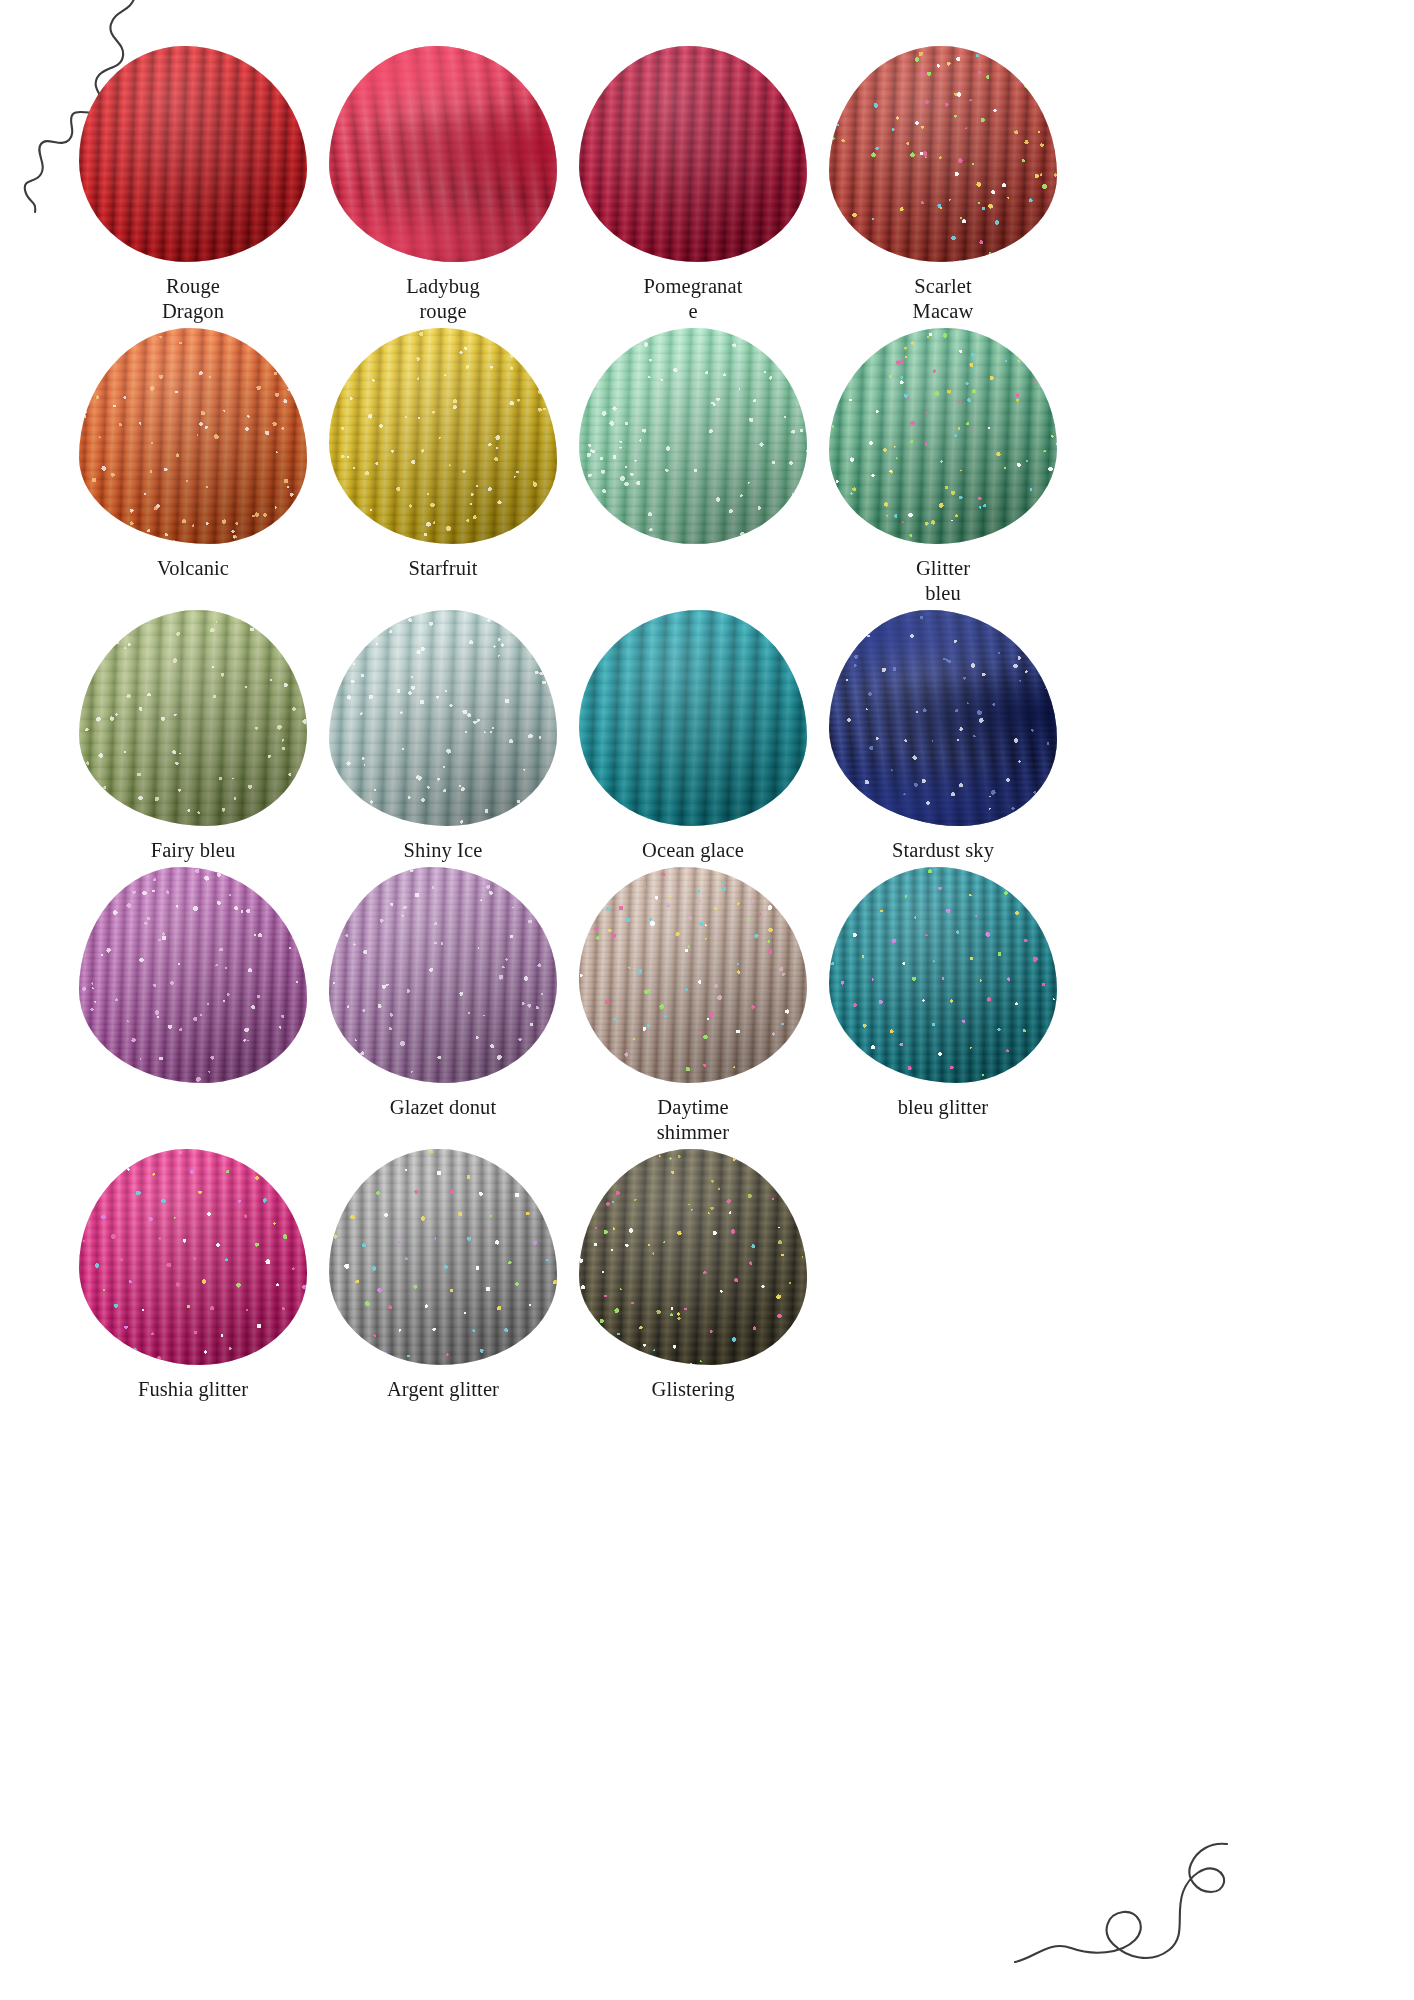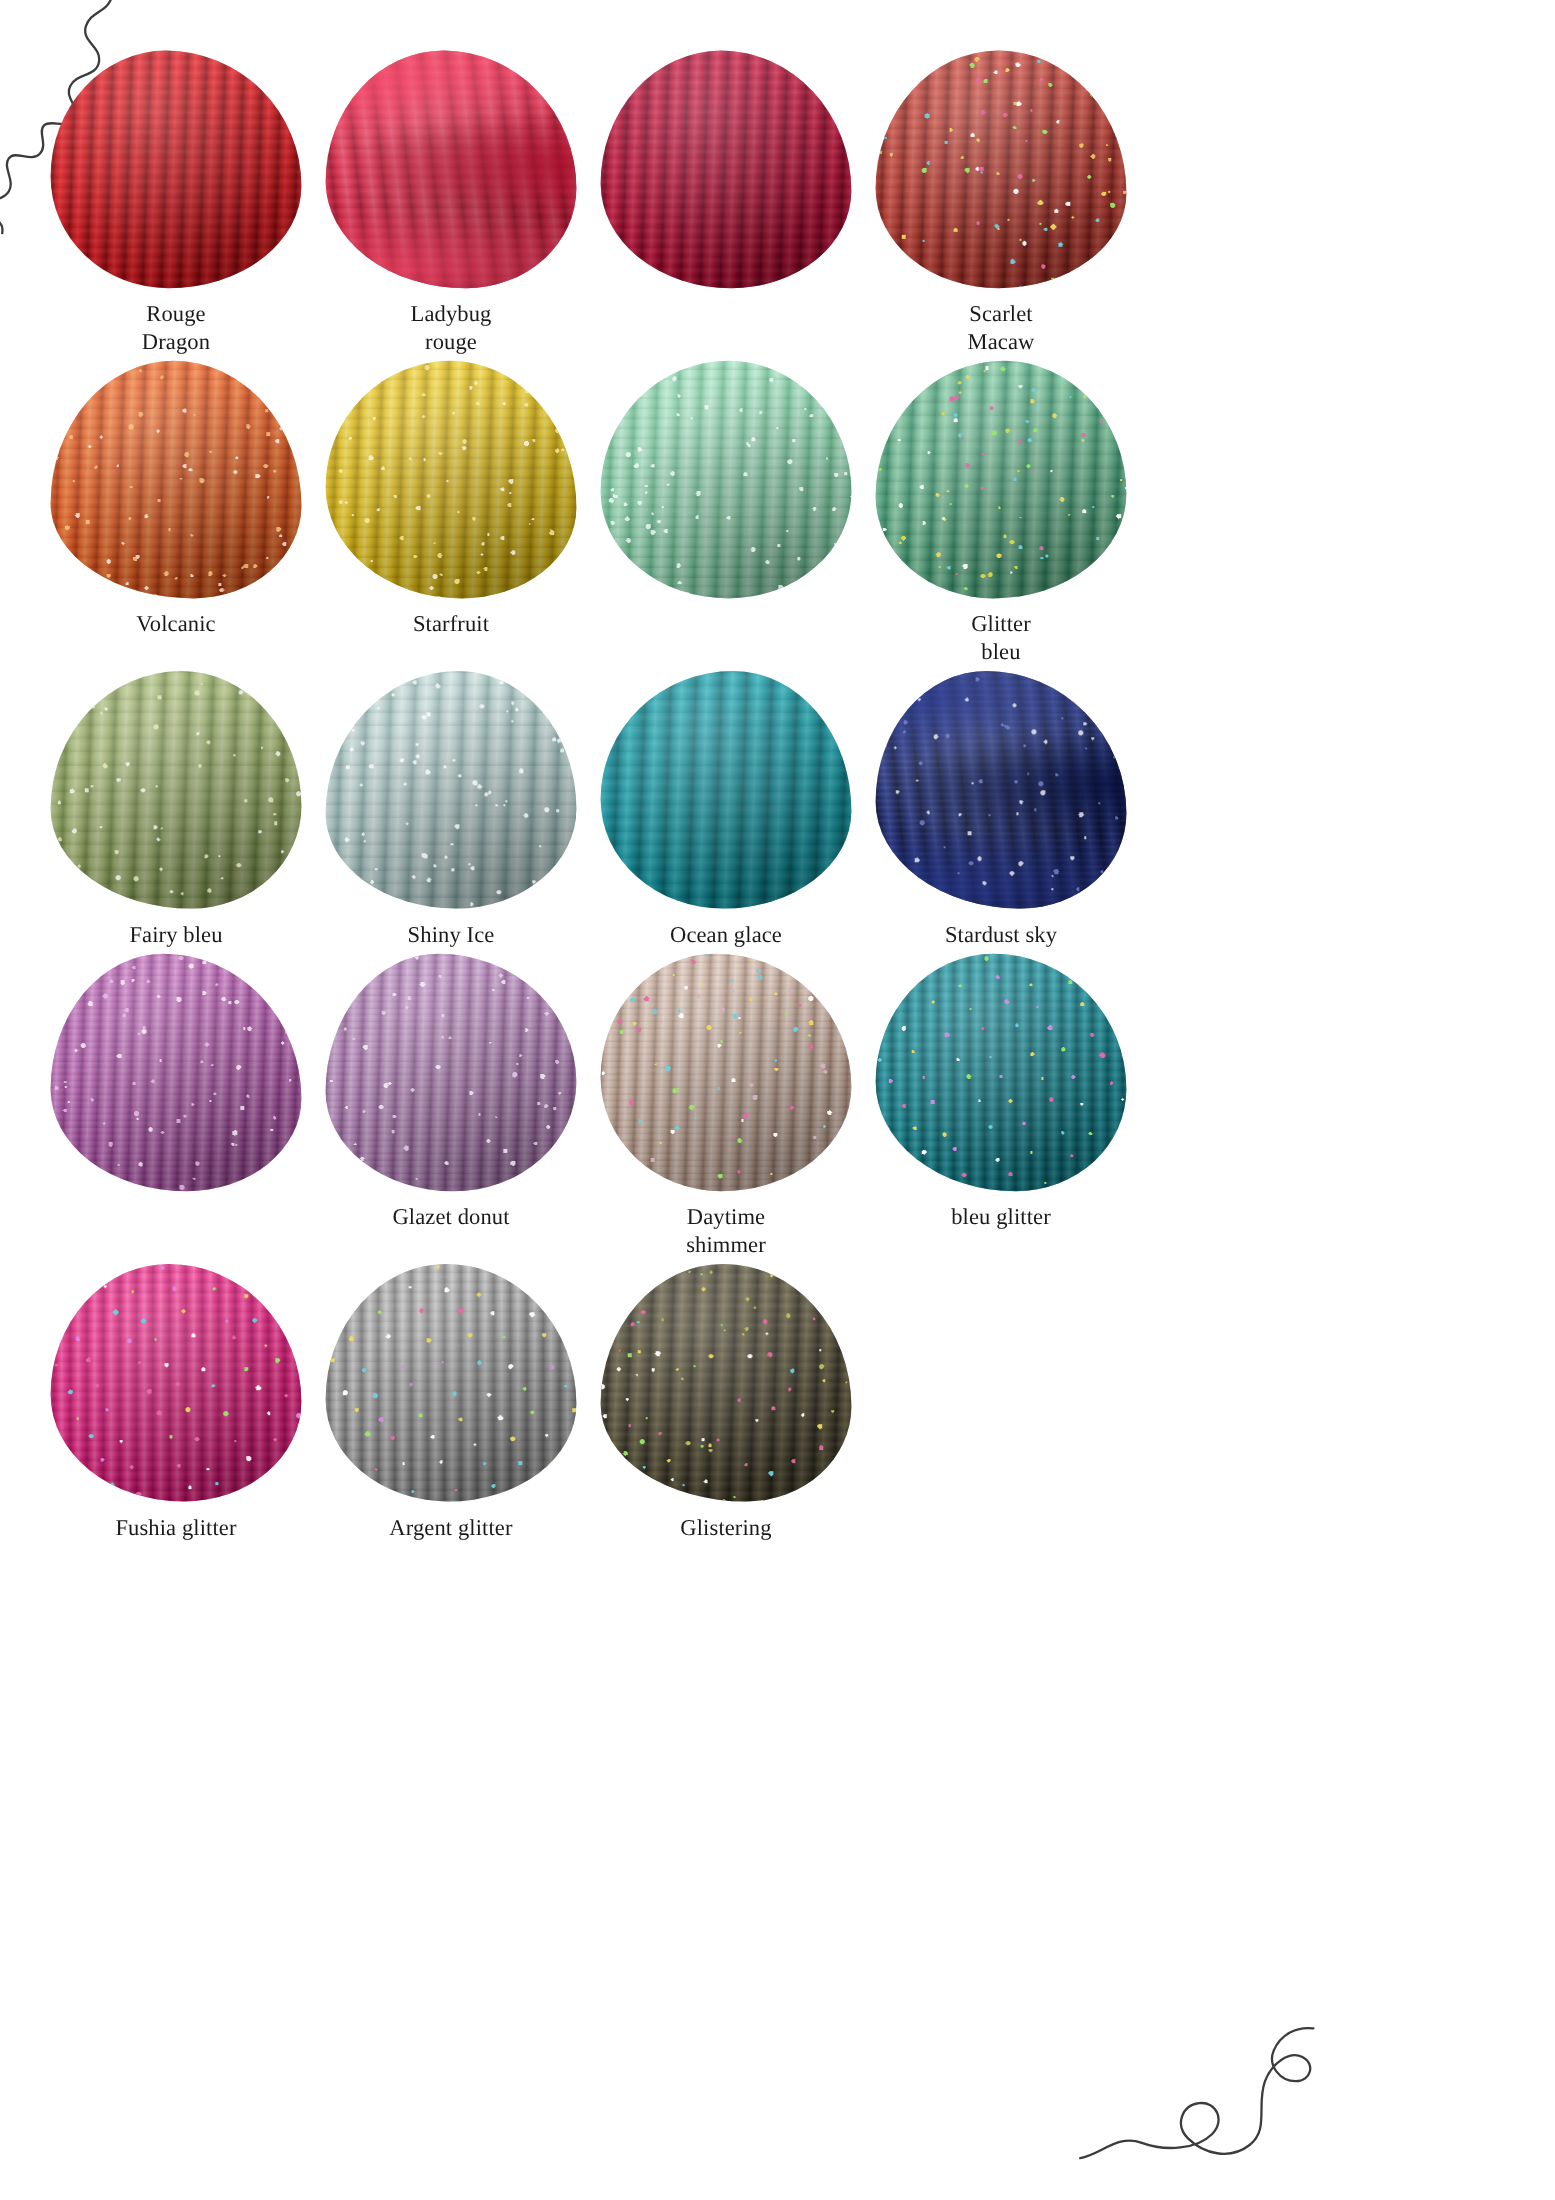--- a/index.html
+++ b/index.html
@@ -2,21 +2,21 @@
 <html><head>
 <meta charset="utf-8">
 <style>
   * { box-sizing: border-box; margin: 0; padding: 0; }
   html, body {
     width: 1414px; height: 2000px;
     background: #ffffff;
     font-family: "Liberation Serif", "DejaVu Serif", serif;
     overflow: hidden;
   }
-  #page { position: relative; width: 1206px; height: 2000px; background:#fff; }
+  #page { position: relative; width: 1206px; height: 2000px; background:#fff;margin-left:33px; }
 
   
   .squiggle { position: absolute; pointer-events: none; }
   #squiggle-tl { left: -10px; top: -6px; }
   #squiggle-br { right: 8px; bottom: 10px; }
 
   
   #grid {
     position: absolute;
     left: 36px; top: 46px;
@@ -115,20 +115,24 @@
           </div>
         </div>
         <div class="cell">
           <div class="swatch-wrap">
             <div class="swatch" title="Pomegranate" style="border-radius: 48% 52% / 56% 59% 41% 44%;">
               <div class="tex base" style="background: repeating-linear-gradient(92deg, rgb(120, 0, 30) 0px, rgb(180, 6, 47) 3px, rgb(208, 36, 75) 8px, rgb(180, 6, 47) 13px, rgb(120, 0, 30) 18px);"></div>
               <div class="tex cords" style="background: repeating-linear-gradient(0deg, rgba(0, 0, 0, 0.16) 0px, rgba(0, 0, 0, 0) 3px, rgba(255, 255, 255, 0.12) 6px, rgba(0, 0, 0, 0) 9px); opacity: 0.55;"></div>
               <div class="tex" style="background: radial-gradient(at 42% 30%, rgba(255, 255, 255, 0.2), rgba(255, 255, 255, 0) 58%), radial-gradient(at 70% 92%, rgba(0, 0, 0, 0.3), rgba(0, 0, 0, 0) 62%), linear-gradient(rgba(255, 255, 255, 0.1), rgba(0, 0, 0, 0.16));"></div>
             </div>
           </div>
+          <div class="label">
+            <div>Pomegranat</div>
+            <div>e</div>
+          </div>
         </div>
         <div class="cell">
           <div class="swatch-wrap">
             <div class="swatch" title="Scarlet Macaw" style="border-radius: 49% 51% 51% 49% / 58% 60% 40% 42%;">
               <div class="tex base" style="background: repeating-linear-gradient(92deg, rgb(125, 29, 23) 0px, rgb(184, 52, 42) 3px, rgb(212, 86, 74) 8px, rgb(184, 52, 42) 14px, rgb(125, 29, 23) 19px);"></div>
               <div class="tex cords" style="background: repeating-linear-gradient(0deg, rgba(0, 0, 0, 0.16) 0px, rgba(0, 0, 0, 0) 3px, rgba(255, 255, 255, 0.12) 6px, rgba(0, 0, 0, 0) 9px); opacity: 0.55;"></div>
               <div class="tex" style="background: radial-gradient(at 42% 30%, rgba(255, 255, 255, 0.2), rgba(255, 255, 255, 0) 58%), radial-gradient(at 70% 92%, rgba(0, 0, 0, 0.3), rgba(0, 0, 0, 0) 62%), linear-gradient(rgba(255, 255, 255, 0.1), rgba(0, 0, 0, 0.16));"></div>
               <div class="tex spk" style="background: radial-gradient(1.76px at 9.22% 7.24%, rgb(154, 232, 106) 0px, rgb(154, 232, 106) 100%, rgba(0, 0, 0, 0) 100%), radial-gradient(2.28px at 43.69% 49.86%, rgb(232, 106, 168) 0px, rgb(232, 106, 168) 100%, rgba(0, 0, 0, 0) 100%), radial-gradient(1.94px at 63.61% 82.9%, rgb(232, 106, 168) 0px, rgb(232, 106, 168) 100%, rgba(0, 0, 0, 0) 100%), radial-gradient(2.06px at 45.08% 20.04%, rgb(154, 232, 106) 0px, rgb(154, 232, 106) 100%, rgba(0, 0, 0, 0) 100%), radial-gradient(1.12px at 86.35% 10.28%, rgb(255, 255, 255) 0px, rgb(255, 255, 255) 100%, rgba(0, 0, 0, 0) 100%), radial-gradient(2.36px at 25.35% 50.31%, rgb(154, 232, 106) 0px, rgb(154, 232, 106) 100%, rgba(0, 0, 0, 0) 100%), radial-gradient(2.28px at 55.74% 27.76%, rgb(255, 255, 255) 0px, rgb(255, 255, 255) 100%, rgba(0, 0, 0, 0) 100%), radial-gradient(1.36px at 5.62% 28.29%, rgb(255, 255, 255) 0px, rgb(255, 255, 255) 100%, rgba(0, 0, 0, 0) 100%), radial-gradient(1.91px at 67.84% 64.22%, rgb(255, 255, 255) 0px, rgb(255, 255, 255) 100%, rgba(0, 0, 0, 0) 100%), radial-gradient(2.11px at 96.02% 7.59%, rgb(255, 255, 255) 0px, rgb(255, 255, 255) 100%, rgba(0, 0, 0, 0) 100%), radial-gradient(1.53px at 5.44% 35.35%, rgb(240, 216, 96) 0px, rgb(240, 216, 96) 100%, rgba(0, 0, 0, 0) 100%), radial-gradient(2.18px at 42.69% 19.71%, rgb(232, 106, 168) 0px, rgb(232, 106, 168) 100%, rgba(0, 0, 0, 0) 100%), radial-gradient(1.81px at 13.26% 21.17%, rgb(111, 208, 224) 0px, rgb(111, 208, 224) 100%, rgba(0, 0, 0, 0) 100%), radial-gradient(1.83px at 81.14% 67.27%, rgb(111, 208, 224) 0px, rgb(111, 208, 224) 100%, rgba(0, 0, 0, 0) 100%), radial-gradient(1.58px at 79.39% 24.82%, rgb(154, 232, 106) 0px, rgb(154, 232, 106) 100%, rgba(0, 0, 0, 0) 100%), radial-gradient(2.21px at 95.83% 98.33%, rgb(154, 232, 106) 0px, rgb(154, 232, 106) 100%, rgba(0, 0, 0, 0) 100%), radial-gradient(1.79px at 22.96% 12.6%, rgb(232, 106, 168) 0px, rgb(232, 106, 168) 100%, rgba(0, 0, 0, 0) 100%), radial-gradient(2.39px at 85.95% 62.14%, rgb(154, 232, 106) 0px, rgb(154, 232, 106) 100%, rgba(0, 0, 0, 0) 100%), radial-gradient(1.06px at 88.11% 35.3%, rgb(111, 208, 224) 0px, rgb(111, 208, 224) 100%, rgba(0, 0, 0, 0) 100%), radial-gradient(1.48px at 37.52% 46%, rgb(232, 200, 96) 0px, rgb(232, 200, 96) 100%, rgba(0, 0, 0, 0) 100%), radial-gradient(2.04px at 44.2% 30.67%, rgb(232, 106, 168) 0px, rgb(232, 106, 168) 100%, rgba(0, 0, 0, 0) 100%), radial-gradient(1.17px at 1.7% 93.44%, rgb(154, 232, 106) 0px, rgb(154, 232, 106) 100%, rgba(0, 0, 0, 0) 100%), radial-gradient(1.85px at 92.23% 7.24%, rgb(255, 255, 255) 0px, rgb(255, 255, 255) 100%, rgba(0, 0, 0, 0) 100%), radial-gradient(1.26px at 79.37% 3.65%, rgb(232, 200, 96) 0px, rgb(232, 200, 96) 100%, rgba(0, 0, 0, 0) 100%), radial-gradient(0.96px at 77.52% 9.38%, rgb(232, 106, 168) 0px, rgb(232, 106, 168) 100%, rgba(0, 0, 0, 0) 100%), radial-gradient(1.6px at 11.94% 12.12%, rgb(232, 106, 168) 0px, rgb(232, 106, 168) 100%, rgba(0, 0, 0, 0) 100%), radial-gradient(2px at 8.71% 63.57%, rgb(232, 106, 168) 0px, rgb(232, 106, 168) 100%, rgba(0, 0, 0, 0) 100%), radial-gradient(1.59px at 78.42% 52.56%, rgb(154, 232, 106) 0px, rgb(154, 232, 106) 100%, rgba(0, 0, 0, 0) 100%), radial-gradient(1.6px at 82.89% 5.92%, rgb(154, 232, 106) 0px, rgb(154, 232, 106) 100%, rgba(0, 0, 0, 0) 100%), radial-gradient(1.56px at 98.75% 0.08%, rgb(111, 208, 224) 0px, rgb(111, 208, 224) 100%, rgba(0, 0, 0, 0) 100%), radial-gradient(2.19px at 17.12% 91.01%, rgb(240, 216, 96) 0px, rgb(240, 216, 96) 100%, rgba(0, 0, 0, 0) 100%), radial-gradient(1.7px at 43.36% 95.58%, rgb(255, 255, 255) 0px, rgb(255, 255, 255) 100%, rgba(0, 0, 0, 0) 100%), radial-gradient(1.69px at 86.03% 81.86%, rgb(111, 208, 224) 0px, rgb(111, 208, 224) 100%, rgba(0, 0, 0, 0) 100%), radial-gradient(1.38px at 49% 51.43%, rgb(232, 200, 96) 0px, rgb(232, 200, 96) 100%, rgba(0, 0, 0, 0) 100%), radial-gradient(1.76px at 65.87% 21.29%, rgb(154, 232, 106) 0px, rgb(154, 232, 106) 100%, rgba(0, 0, 0, 0) 100%), radial-gradient(2.01px at 40.79% 38.39%, rgb(255, 255, 255) 0px, rgb(255, 255, 255) 100%, rgba(0, 0, 0, 0) 100%), radial-gradient(1.52px at 84.62% 84.41%, rgb(154, 232, 106) 0px, rgb(154, 232, 106) 100%, rgba(0, 0, 0, 0) 100%), radial-gradient(1.31px at 60.58% 53.74%, rgb(154, 232, 106) 0px, rgb(154, 232, 106) 100%, rgba(0, 0, 0, 0) 100%), radial-gradient(2.14px at 78.48% 12.42%, rgb(232, 106, 168) 0px, rgb(232, 106, 168) 100%, rgba(0, 0, 0, 0) 100%), radial-gradient(1.59px at 1.48% 70.76%, rgb(232, 200, 96) 0px, rgb(232, 200, 96) 100%, rgba(0, 0, 0, 0) 100%), radial-gradient(1.51px at 54.56% 27.67%, rgb(232, 200, 96) 0px, rgb(232, 200, 96) 100%, rgba(0, 0, 0, 0) 100%), radial-gradient(1.97px at 48.7% 69.3%, rgb(111, 208, 224) 0px, rgb(111, 208, 224) 100%, rgba(0, 0, 0, 0) 100%), radial-gradient(1.3px at 59.81% 29.91%, rgb(232, 106, 168) 0px, rgb(232, 106, 168) 100%, rgba(0, 0, 0, 0) 100%), radial-gradient(1.6px at 26.6% 47.78%, rgb(111, 208, 224) 0px, rgb(111, 208, 224) 100%, rgba(0, 0, 0, 0) 100%), radial-gradient(1.08px at 56.23% 73.89%, rgb(154, 232, 106) 0px, rgb(154, 232, 106) 100%, rgba(0, 0, 0, 0) 100%), radial-gradient(1.83px at 52.06% 16.32%, rgb(240, 216, 96) 0px, rgb(240, 216, 96) 100%, rgba(0, 0, 0, 0) 100%), radial-gradient(1.77px at 2.32% 28.07%, rgb(240, 216, 96) 0px, rgb(240, 216, 96) 100%, rgba(0, 0, 0, 0) 100%), radial-gradient(1.33px at 93.98% 71.14%, rgb(240, 216, 96) 0px, rgb(240, 216, 96) 100%, rgba(0, 0, 0, 0) 100%), radial-gradient(2.19px at 40.74% 14.72%, rgb(154, 232, 106) 0px, rgb(154, 232, 106) 100%, rgba(0, 0, 0, 0) 100%), radial-gradient(2.21px at 39.17% 50.25%, rgb(154, 232, 106) 0px, rgb(154, 232, 106) 100%, rgba(0, 0, 0, 0) 100%), radial-gradient(2.04px at 92.3% 31.2%, rgb(111, 208, 224) 0px, rgb(111, 208, 224) 100%, rgba(0, 0, 0, 0) 100%), radial-gradient(1.59px at 64.37% 70.35%, rgb(111, 208, 224) 0px, rgb(111, 208, 224) 100%, rgba(0, 0, 0, 0) 100%), radial-gradient(2.28px at 56.14% 52.46%, rgb(232, 106, 168) 0px, rgb(232, 106, 168) 100%, rgba(0, 0, 0, 0) 100%), radial-gradient(1.67px at 14.59% 44.99%, rgb(232, 200, 96) 0px, rgb(232, 200, 96) 100%, rgba(0, 0, 0, 0) 100%), radial-gradient(1.61px at 16.17% 14.88%, rgb(111, 208, 224) 0px, rgb(111, 208, 224) 100%, rgba(0, 0, 0, 0) 100%), radial-gradient(2.22px at 87.67% 84%, rgb(154, 232, 106) 0px, rgb(154, 232, 106) 100%, rgba(0, 0, 0, 0) 100%), radial-gradient(2.25px at 53.75% 81.28%, rgb(111, 208, 224) 0px, rgb(111, 208, 224) 100%, rgba(0, 0, 0, 0) 100%), radial-gradient(1.07px at 25.13% 74.14%, rgb(111, 208, 224) 0px, rgb(111, 208, 224) 100%, rgba(0, 0, 0, 0) 100%), radial-gradient(1.39px at 66.67% 87.22%, rgb(154, 232, 106) 0px, rgb(154, 232, 106) 100%, rgba(0, 0, 0, 0) 100%), radial-gradient(1.07px at 9.2% 41.02%, rgb(255, 255, 255) 0px, rgb(255, 255, 255) 100%, rgba(0, 0, 0, 0) 100%), radial-gradient(0.9px at 94.32% 68.52%, rgb(111, 208, 224) 0px, rgb(111, 208, 224) 100%, rgba(0, 0, 0, 0) 100%), radial-gradient(0.98px at 66.16% 92.27%, rgb(232, 200, 96) 0px, rgb(232, 200, 96) 100%, rgba(0, 0, 0, 0) 100%), radial-gradient(1.2px at 49.15% 70.08%, rgb(240, 216, 96) 0px, rgb(240, 216, 96) 100%, rgba(0, 0, 0, 0) 100%), radial-gradient(1.92px at 75.92% 41.92%, rgb(232, 200, 96) 0px, rgb(232, 200, 96) 100%, rgba(0, 0, 0, 0) 100%), radial-gradient(1.44px at 54.35% 35.9%, rgb(154, 232, 106) 0px, rgb(154, 232, 106) 100%, rgba(0, 0, 0, 0) 100%), radial-gradient(2.16px at 87.83% 16.13%, rgb(255, 255, 255) 0px, rgb(255, 255, 255) 100%, rgba(0, 0, 0, 0) 100%), radial-gradient(1.75px at 87.81% 80.36%, rgb(111, 208, 224) 0px, rgb(111, 208, 224) 100%, rgba(0, 0, 0, 0) 100%), radial-gradient(1.5px at 42.73% 40.03%, rgb(240, 216, 96) 0px, rgb(240, 216, 96) 100%, rgba(0, 0, 0, 0) 100%), radial-gradient(1.43px at 32.31% 40.78%, rgb(111, 208, 224) 0px, rgb(111, 208, 224) 100%, rgba(0, 0, 0, 0) 100%), radial-gradient(1.54px at 1.32% 5.95%, rgb(255, 255, 255) 0px, rgb(255, 255, 255) 100%, rgba(0, 0, 0, 0) 100%), radial-gradient(2.08px at 31.94% 11.21%, rgb(232, 106, 168) 0px, rgb(232, 106, 168) 100%, rgba(0, 0, 0, 0) 100%), radial-gradient(1.94px at 78.67% 22.79%, rgb(232, 200, 96) 0px, rgb(232, 200, 96) 100%, rgba(0, 0, 0, 0) 100%), radial-gradient(2.26px at 54.87% 57.44%, rgb(255, 255, 255) 0px, rgb(255, 255, 255) 100%, rgba(0, 0, 0, 0) 100%), radial-gradient(1.68px at 85.09% 46.68%, rgb(232, 200, 96) 0px, rgb(232, 200, 96) 100%, rgba(0, 0, 0, 0) 100%), radial-gradient(1.54px at 62.19% 13.31%, rgb(111, 208, 224) 0px, rgb(111, 208, 224) 100%, rgba(0, 0, 0, 0) 100%), radial-gradient(2.22px at 73.19% 92.93%, rgb(240, 216, 96) 0px, rgb(240, 216, 96) 100%, rgba(0, 0, 0, 0) 100%), radial-gradient(2.11px at 83.19% 58.27%, rgb(240, 216, 96) 0px, rgb(240, 216, 96) 100%, rgba(0, 0, 0, 0) 100%), radial-gradient(2.23px at 91.16% 29.19%, rgb(232, 106, 168) 0px, rgb(232, 106, 168) 100%, rgba(0, 0, 0, 0) 100%), radial-gradient(1.77px at 96.78% 76.12%, rgb(255, 255, 255) 0px, rgb(255, 255, 255) 100%, rgba(0, 0, 0, 0) 100%), radial-gradient(1.67px at 42.4% 49.81%, rgb(255, 255, 255) 0px, rgb(255, 255, 255) 100%, rgba(0, 0, 0, 0) 100%), radial-gradient(0.94px at 19.17% 95.08%, rgb(255, 255, 255) 0px, rgb(255, 255, 255) 100%, rgba(0, 0, 0, 0) 100%), radial-gradient(1.94px at 51.31% 31.57%, rgb(232, 106, 168) 0px, rgb(232, 106, 168) 100%, rgba(0, 0, 0, 0) 100%), radial-gradient(1.15px at 97.81% 9.1%, rgb(232, 106, 168) 0px, rgb(232, 106, 168) 100%, rgba(0, 0, 0, 0) 100%), radial-gradient(1.93px at 35.34% 70.58%, rgb(240, 216, 96) 0px, rgb(240, 216, 96) 100%, rgba(0, 0, 0, 0) 100%), radial-gradient(0.93px at 11.64% 80.33%, rgb(111, 208, 224) 0px, rgb(111, 208, 224) 100%, rgba(0, 0, 0, 0) 100%), radial-gradient(2.07px at 83.36% 0.4%, rgb(154, 232, 106) 0px, rgb(154, 232, 106) 100%, rgba(0, 0, 0, 0) 100%), radial-gradient(1.28px at 77.47% 22.98%, rgb(232, 106, 168) 0px, rgb(232, 106, 168) 100%, rgba(0, 0, 0, 0) 100%), radial-gradient(1.38px at 40.19% 91.5%, rgb(154, 232, 106) 0px, rgb(154, 232, 106) 100%, rgba(0, 0, 0, 0) 100%), radial-gradient(0.97px at 62.7% 68.34%, rgb(154, 232, 106) 0px, rgb(154, 232, 106) 100%, rgba(0, 0, 0, 0) 100%), radial-gradient(2.4px at 97.43% 31.92%, rgb(111, 208, 224) 0px, rgb(111, 208, 224) 100%, rgba(0, 0, 0, 0) 100%), radial-gradient(1.45px at 4.27% 11.03%, rgb(240, 216, 96) 0px, rgb(240, 216, 96) 100%, rgba(0, 0, 0, 0) 100%), radial-gradient(1.67px at 90.54% 89.15%, rgb(232, 106, 168) 0px, rgb(232, 106, 168) 100%, rgba(0, 0, 0, 0) 100%), radial-gradient(1.62px at 33.88% 36.6%, rgb(240, 216, 96) 0px, rgb(240, 216, 96) 100%, rgba(0, 0, 0, 0) 100%), radial-gradient(1.68px at 2.15% 53.35%, rgb(232, 106, 168) 0px, rgb(232, 106, 168) 100%, rgba(0, 0, 0, 0) 100%), radial-gradient(2.12px at 9.36% 30.27%, rgb(111, 208, 224) 0px, rgb(111, 208, 224) 100%, rgba(0, 0, 0, 0) 100%), radial-gradient(2.17px at 71.65% 61.7%, rgb(255, 255, 255) 0px, rgb(255, 255, 255) 100%, rgba(0, 0, 0, 0) 100%), radial-gradient(1.08px at 52.46% 67%, rgb(232, 200, 96) 0px, rgb(232, 200, 96) 100%, rgba(0, 0, 0, 0) 100%), radial-gradient(1.1px at 10.96% 4.11%, rgb(255, 255, 255) 0px, rgb(255, 255, 255) 100%, rgba(0, 0, 0, 0) 100%), radial-gradient(2.34px at 92.71% 82.75%, rgb(154, 232, 106) 0px, rgb(154, 232, 106) 100%, rgba(0, 0, 0, 0) 100%), radial-gradient(1.9px at 26.68% 10.13%, rgb(111, 208, 224) 0px, rgb(111, 208, 224) 100%, rgba(0, 0, 0, 0) 100%), radial-gradient(1.65px at 17.69% 27.06%, rgb(232, 200, 96) 0px, rgb(232, 200, 96) 100%, rgba(0, 0, 0, 0) 100%), radial-gradient(1.79px at 48.33% 17.1%, rgb(255, 255, 255) 0px, rgb(255, 255, 255) 100%, rgba(0, 0, 0, 0) 100%), radial-gradient(1.78px at 29.4% 96.78%, rgb(154, 232, 106) 0px, rgb(154, 232, 106) 100%, rgba(0, 0, 0, 0) 100%), radial-gradient(1.55px at 62.96% 19.54%, rgb(232, 106, 168) 0px, rgb(232, 106, 168) 100%, rgba(0, 0, 0, 0) 100%), radial-gradient(1.22px at 7.03% 51.19%, rgb(111, 208, 224) 0px, rgb(111, 208, 224) 100%, rgba(0, 0, 0, 0) 100%), radial-gradient(2.24px at 55.99% 99.88%, rgb(232, 200, 96) 0px, rgb(232, 200, 96) 100%, rgba(0, 0, 0, 0) 100%), radial-gradient(1.18px at 75.84% 8.21%, rgb(255, 255, 255) 0px, rgb(255, 255, 255) 100%, rgba(0, 0, 0, 0) 100%), radial-gradient(0.91px at 58.23% 40.33%, rgb(232, 106, 168) 0px, rgb(232, 106, 168) 100%, rgba(0, 0, 0, 0) 100%), radial-gradient(1.22px at 82.42% 21.97%, rgb(232, 200, 96) 0px, rgb(232, 200, 96) 100%, rgba(0, 0, 0, 0) 100%), radial-gradient(1.78px at 99.24% 16.02%, rgb(232, 200, 96) 0px, rgb(232, 200, 96) 100%, rgba(0, 0, 0, 0) 100%), radial-gradient(1.27px at 76.06% 41.62%, rgb(154, 232, 106) 0px, rgb(154, 232, 106) 100%, rgba(0, 0, 0, 0) 100%), radial-gradient(2.36px at 66.88% 69.48%, rgb(240, 216, 96) 0px, rgb(240, 216, 96) 100%, rgba(0, 0, 0, 0) 100%), radial-gradient(1.1px at 96.52% 51.34%, rgb(232, 200, 96) 0px, rgb(232, 200, 96) 100%, rgba(0, 0, 0, 0) 100%), radial-gradient(1.09px at 73.14% 66.26%, rgb(240, 216, 96) 0px, rgb(240, 216, 96) 100%, rgba(0, 0, 0, 0) 100%), radial-gradient(1.82px at 67.92% 91.65%, rgb(240, 216, 96) 0px, rgb(240, 216, 96) 100%, rgba(0, 0, 0, 0) 100%), radial-gradient(2.36px at 26.21% 31.84%, rgb(111, 208, 224) 0px, rgb(111, 208, 224) 100%, rgba(0, 0, 0, 0) 100%), radial-gradient(1.8px at 98.98% 61.92%, rgb(111, 208, 224) 0px, rgb(111, 208, 224) 100%, rgba(0, 0, 0, 0) 100%), radial-gradient(1.11px at 8.8% 69.81%, rgb(111, 208, 224) 0px, rgb(111, 208, 224) 100%, rgba(0, 0, 0, 0) 100%), radial-gradient(2.06px at 89.4% 4.2%, rgb(255, 255, 255) 0px, rgb(255, 255, 255) 100%, rgba(0, 0, 0, 0) 100%), radial-gradient(2.35px at 62.7% 61.3%, rgb(240, 216, 96) 0px, rgb(240, 216, 96) 100%, rgba(0, 0, 0, 0) 100%), radial-gradient(1.68px at 42.64% 68.21%, rgb(232, 106, 168) 0px, rgb(232, 106, 168) 100%, rgba(0, 0, 0, 0) 100%), radial-gradient(2.07px at 79.62% 45.59%, rgb(232, 200, 96) 0px, rgb(232, 200, 96) 100%, rgba(0, 0, 0, 0) 100%), radial-gradient(1.14px at 84.8% 57.67%, rgb(232, 200, 96) 0px, rgb(232, 200, 96) 100%, rgba(0, 0, 0, 0) 100%), radial-gradient(1.78px at 98.22% 82.1%, rgb(232, 200, 96) 0px, rgb(232, 200, 96) 100%, rgba(0, 0, 0, 0) 100%), radial-gradient(1.57px at 89.84% 57.83%, rgb(232, 200, 96) 0px, rgb(232, 200, 96) 100%, rgba(0, 0, 0, 0) 100%), radial-gradient(2.39px at 7.51% 93.48%, rgb(232, 106, 168) 0px, rgb(232, 106, 168) 100%, rgba(0, 0, 0, 0) 100%), radial-gradient(1.62px at 11.03% 44.25%, rgb(154, 232, 106) 0px, rgb(154, 232, 106) 100%, rgba(0, 0, 0, 0) 100%), radial-gradient(1.58px at 56.31% 90.06%, rgb(111, 208, 224) 0px, rgb(111, 208, 224) 100%, rgba(0, 0, 0, 0) 100%), radial-gradient(2.15px at 18.63% 72.83%, rgb(240, 216, 96) 0px, rgb(240, 216, 96) 100%, rgba(0, 0, 0, 0) 100%), radial-gradient(2.2px at 69.18% 75.54%, rgb(111, 208, 224) 0px, rgb(111, 208, 224) 100%, rgba(0, 0, 0, 0) 100%), radial-gradient(0.96px at 43.86% 51.13%, rgb(111, 208, 224) 0px, rgb(111, 208, 224) 100%, rgba(0, 0, 0, 0) 100%), radial-gradient(1.58px at 68.42% 33.84%, rgb(255, 255, 255) 0px, rgb(255, 255, 255) 100%, rgba(0, 0, 0, 0) 100%), radial-gradient(1.48px at 29.05% 90.89%, rgb(154, 232, 106) 0px, rgb(154, 232, 106) 100%, rgba(0, 0, 0, 0) 100%), radial-gradient(2.31px at 2.39% 97.32%, rgb(255, 255, 255) 0px, rgb(255, 255, 255) 100%, rgba(0, 0, 0, 0) 100%), radial-gradient(0.93px at 84.13% 41.8%, rgb(240, 216, 96) 0px, rgb(240, 216, 96) 100%, rgba(0, 0, 0, 0) 100%), radial-gradient(1.03px at 80.14% 96.17%, rgb(255, 255, 255) 0px, rgb(255, 255, 255) 100%, rgba(0, 0, 0, 0) 100%), radial-gradient(1.44px at 49.32% 6.59%, rgb(255, 255, 255) 0px, rgb(255, 255, 255) 100%, rgba(0, 0, 0, 0) 100%), radial-gradient(1.64px at 12.16% 89.07%, rgb(111, 208, 224) 0px, rgb(111, 208, 224) 100%, rgba(0, 0, 0, 0) 100%), radial-gradient(2.14px at 64.06% 37.25%, rgb(154, 232, 106) 0px, rgb(154, 232, 106) 100%, rgba(0, 0, 0, 0) 100%), radial-gradient(2.03px at 57.5% 75.12%, rgb(255, 255, 255) 0px, rgb(255, 255, 255) 100%, rgba(0, 0, 0, 0) 100%), radial-gradient(2.21px at 42.19% 12.64%, rgb(232, 200, 96) 0px, rgb(232, 200, 96) 100%, rgba(0, 0, 0, 0) 100%), radial-gradient(2.22px at 77.06% 86.98%, rgb(232, 106, 168) 0px, rgb(232, 106, 168) 100%, rgba(0, 0, 0, 0) 100%), radial-gradient(1.45px at 53.44% 97.23%, rgb(111, 208, 224) 0px, rgb(111, 208, 224) 100%, rgba(0, 0, 0, 0) 100%), radial-gradient(1.02px at 93.18% 65.33%, rgb(232, 200, 96) 0px, rgb(232, 200, 96) 100%, rgba(0, 0, 0, 0) 100%), radial-gradient(1.23px at 11.08% 81.16%, rgb(255, 255, 255) 0px, rgb(255, 255, 255) 100%, rgba(0, 0, 0, 0) 100%), radial-gradient(2.14px at 55.44% 14.47%, rgb(255, 255, 255) 0px, rgb(255, 255, 255) 100%, rgba(0, 0, 0, 0) 100%), radial-gradient(1.5px at 65.92% 1.52%, rgb(154, 232, 106) 0px, rgb(154, 232, 106) 100%, rgba(0, 0, 0, 0) 100%), radial-gradient(1.25px at 12.76% 39.29%, rgb(111, 208, 224) 0px, rgb(111, 208, 224) 100%, rgba(0, 0, 0, 0) 100%), radial-gradient(1.18px at 6.43% 44.91%, rgb(154, 232, 106) 0px, rgb(154, 232, 106) 100%, rgba(0, 0, 0, 0) 100%), radial-gradient(2.05px at 91.69% 63.39%, rgb(255, 255, 255) 0px, rgb(255, 255, 255) 100%, rgba(0, 0, 0, 0) 100%); opacity: 0.95;"></div>
             </div>
           </div>

